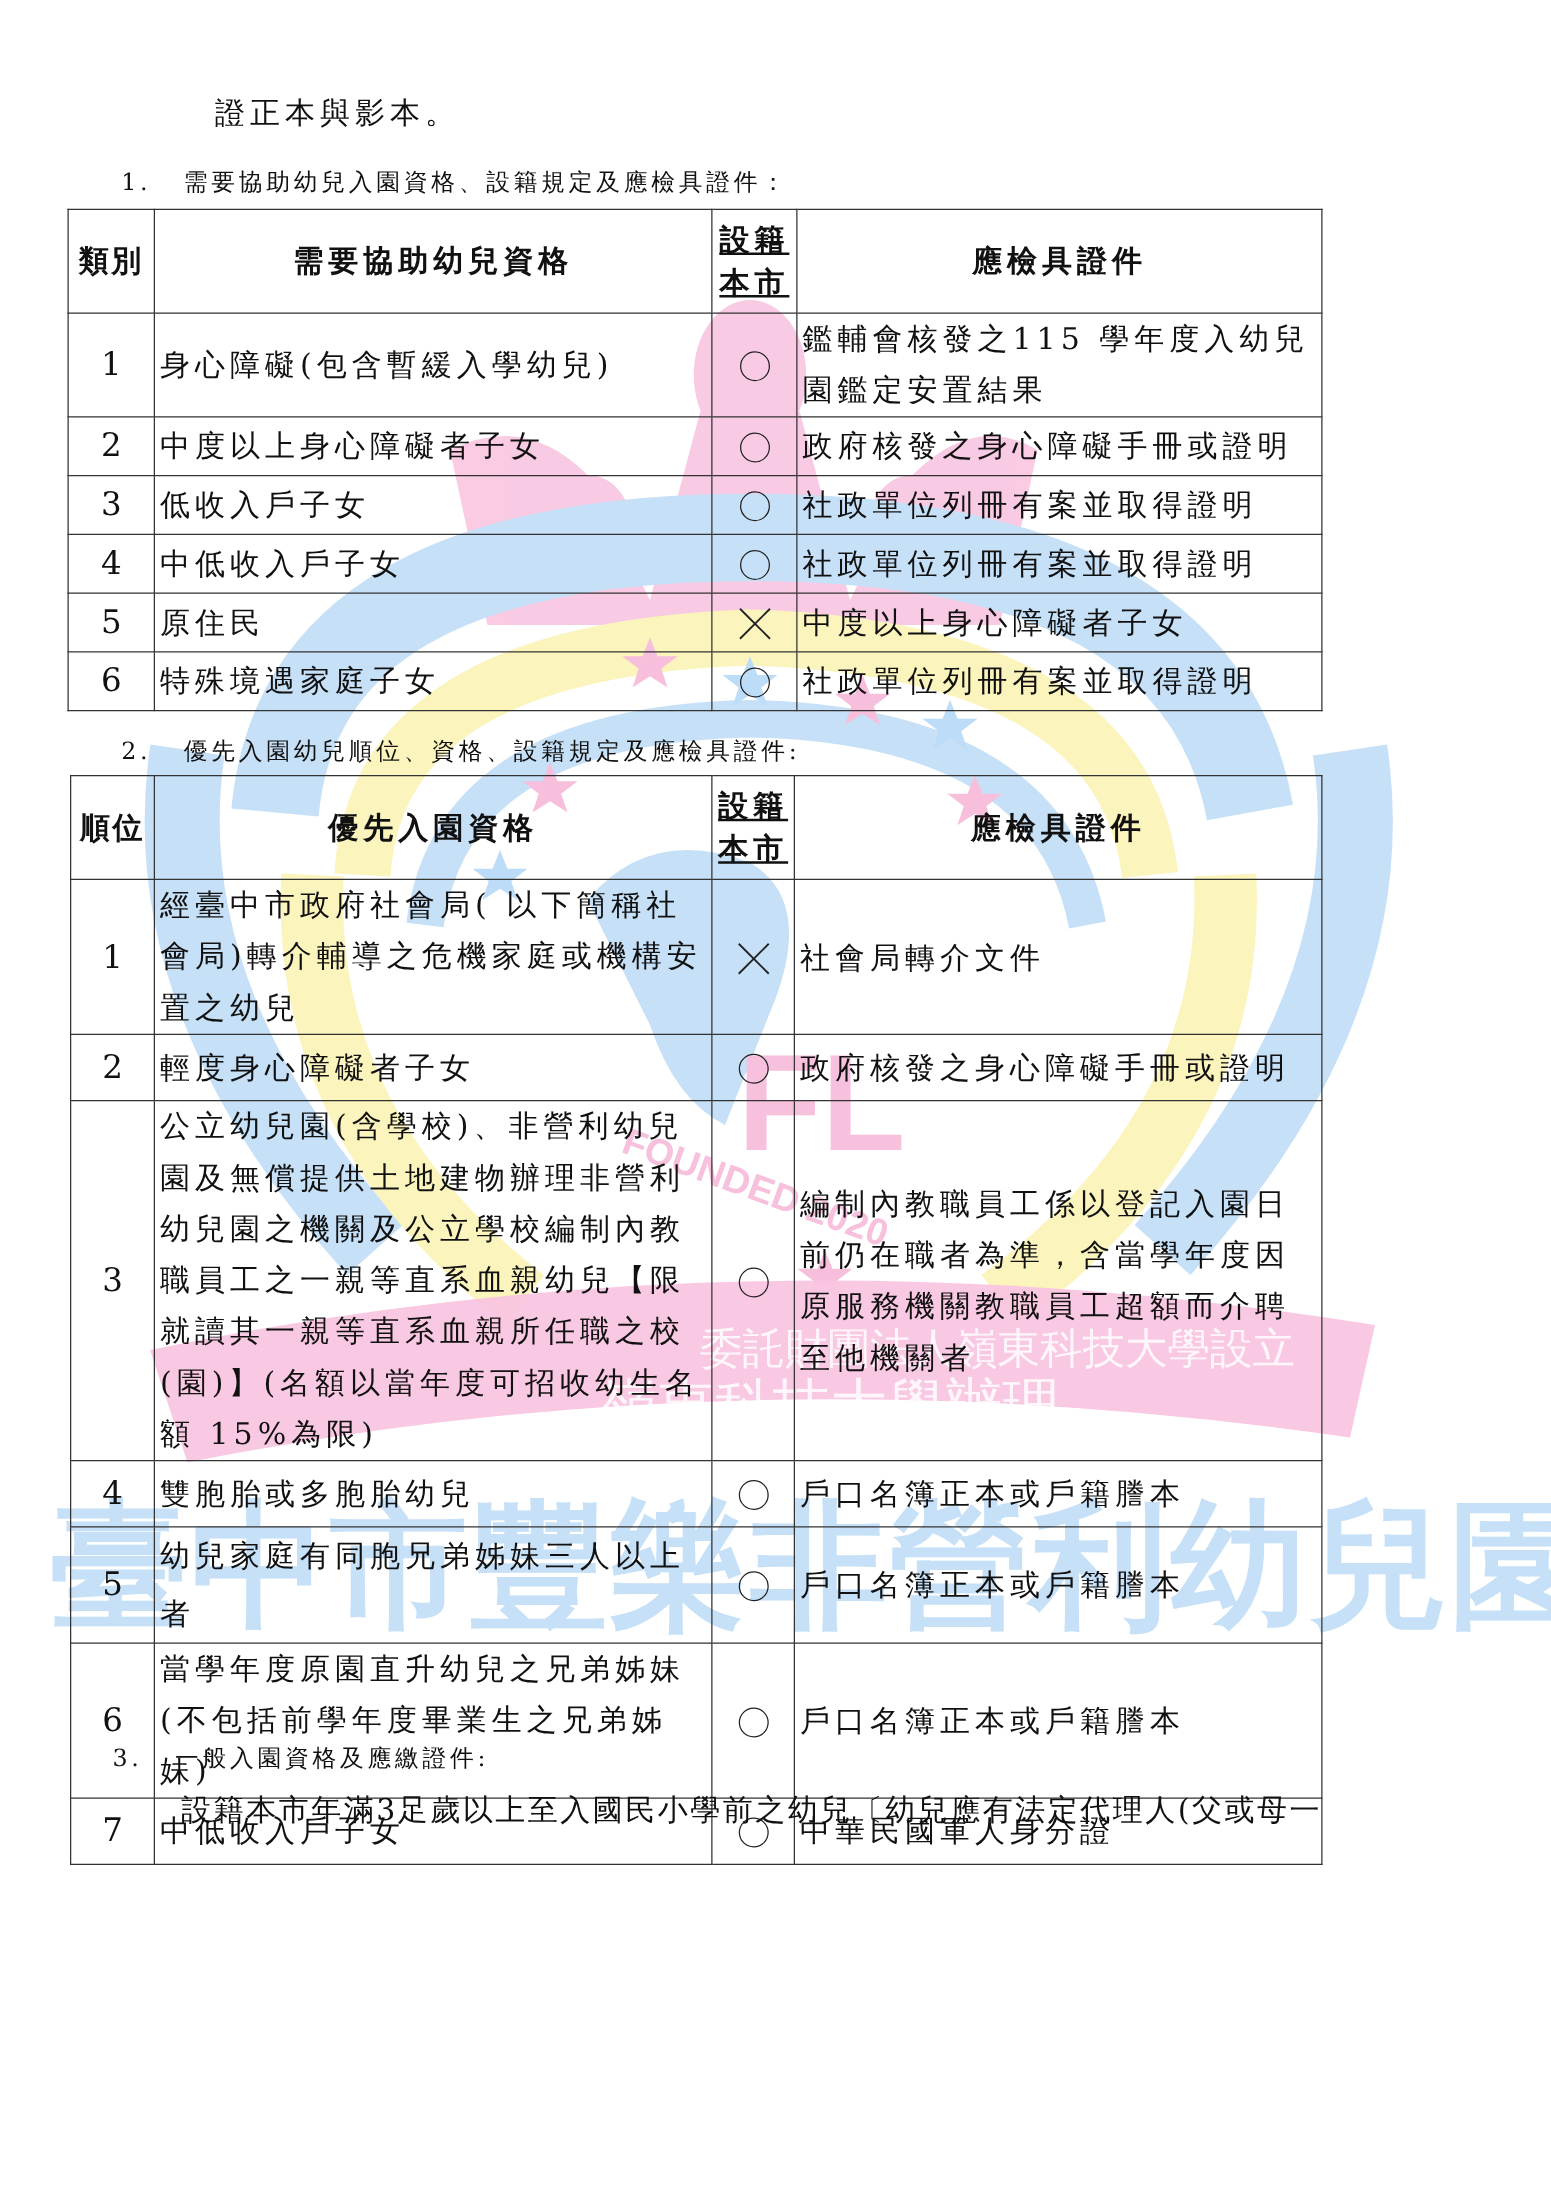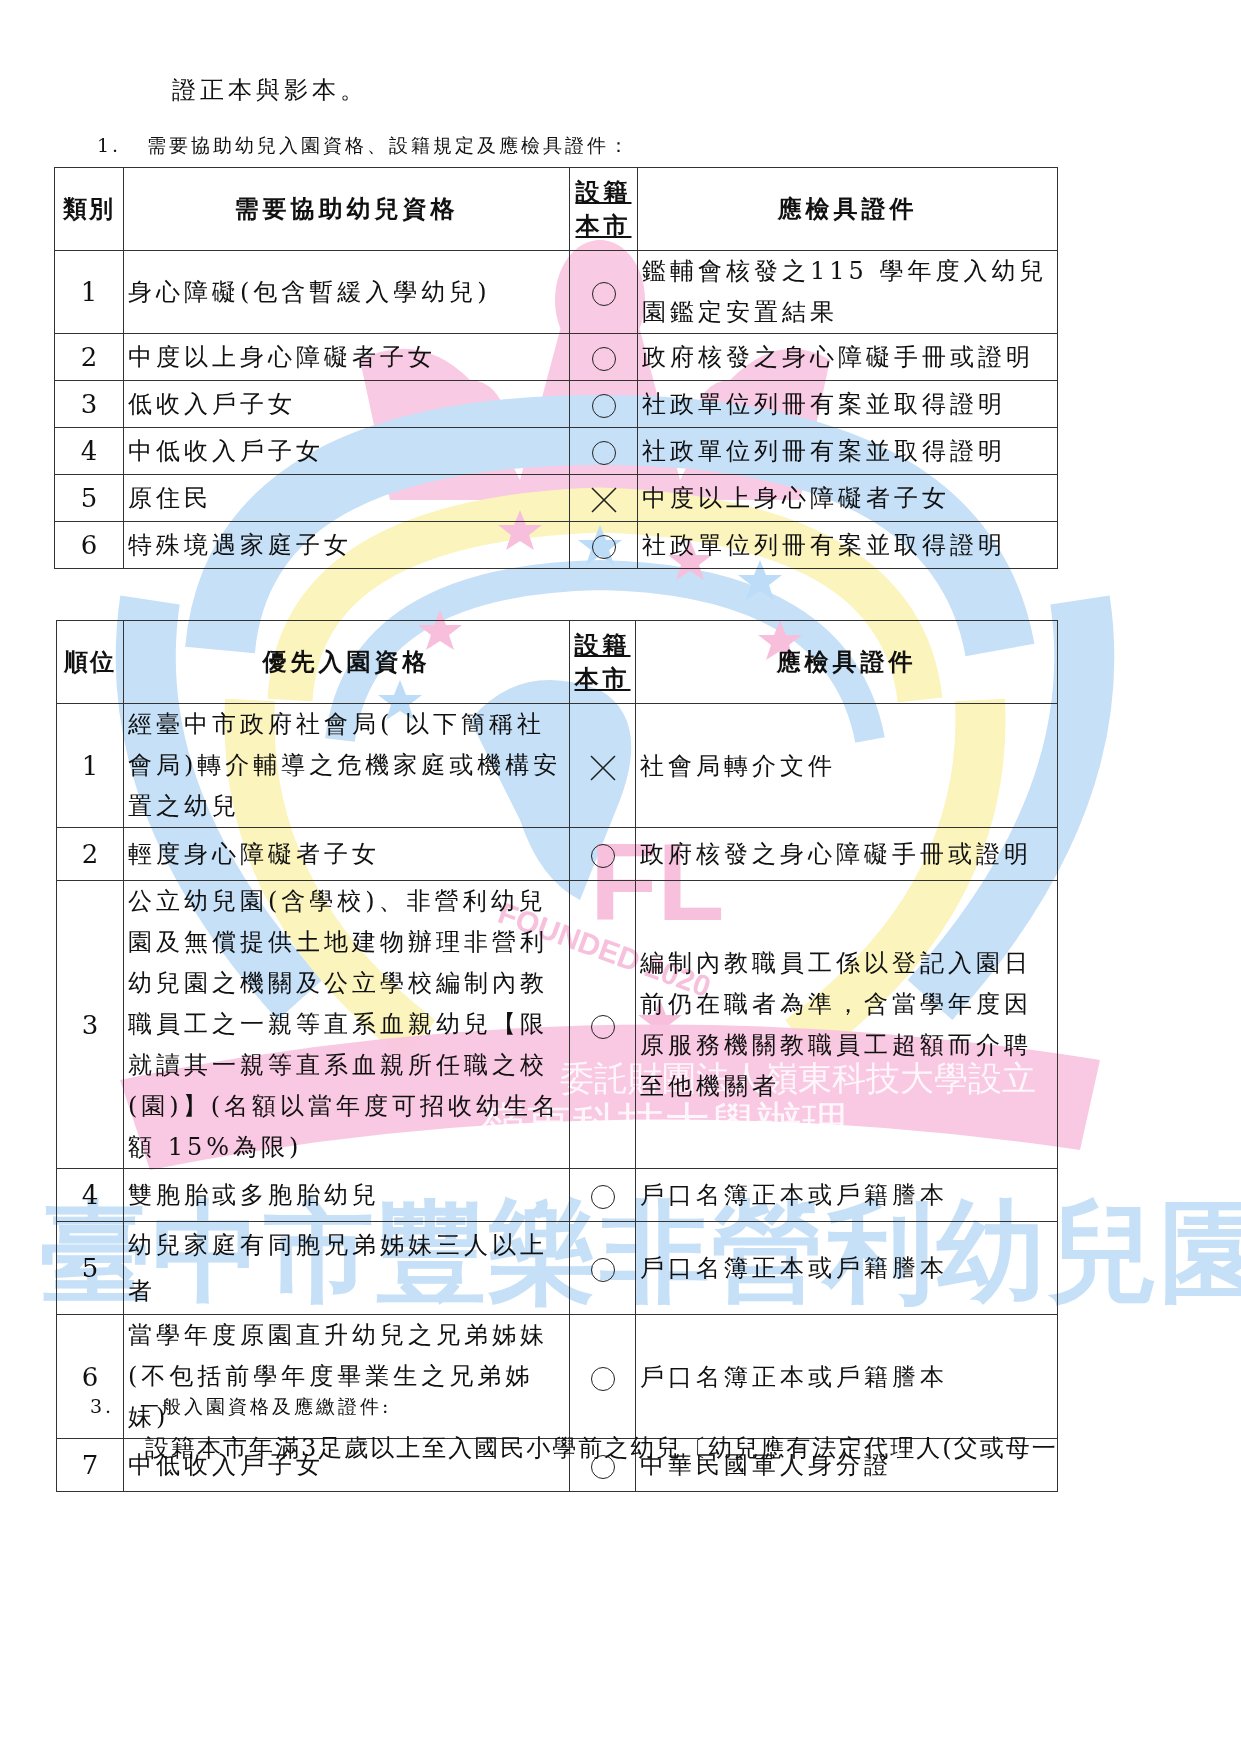--- a/index.html
+++ b/index.html
@@ -146,20 +146,23 @@
     </tr>
     <tr style="height:42px">
       <td class="idx">6</td>
       <td>特殊境遇家庭子女</td>
       <td class="mark"><span class="mark-circle"></span></td>
       <td>社政單位列冊有案並取得證明</td>
     </tr>
   </tbody>
     </table>
 
+  <div class="sec-title" style="left:97px; top:588px;">
+    <span class="num">2.</span><span>優先入園幼兒順位、資格、設籍規定及應檢具證件:</span>
+  </div>
 
   <table class="grid" style="left:56px; top:620px; width:1001px;border-radius:20px;">
     <colgroup>
       <col style="width:67px">
         <col style="width:446px">
         <col style="width:66px">
         <col style="width:422px">
     </colgroup>
     <tbody>
         <tr style="height:83px">

